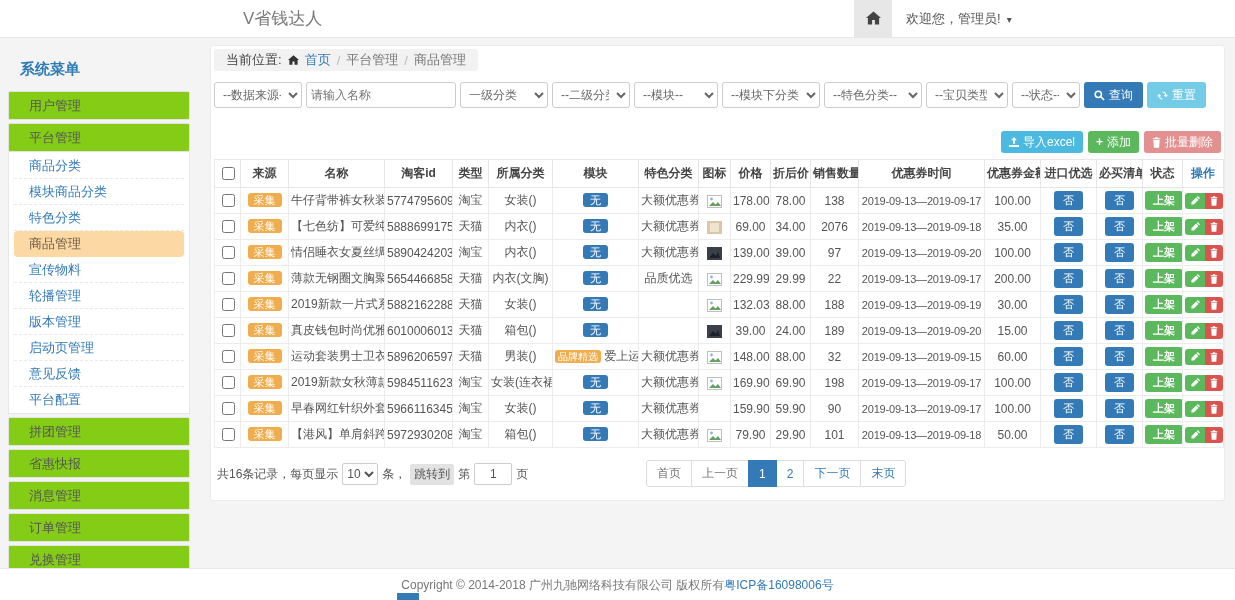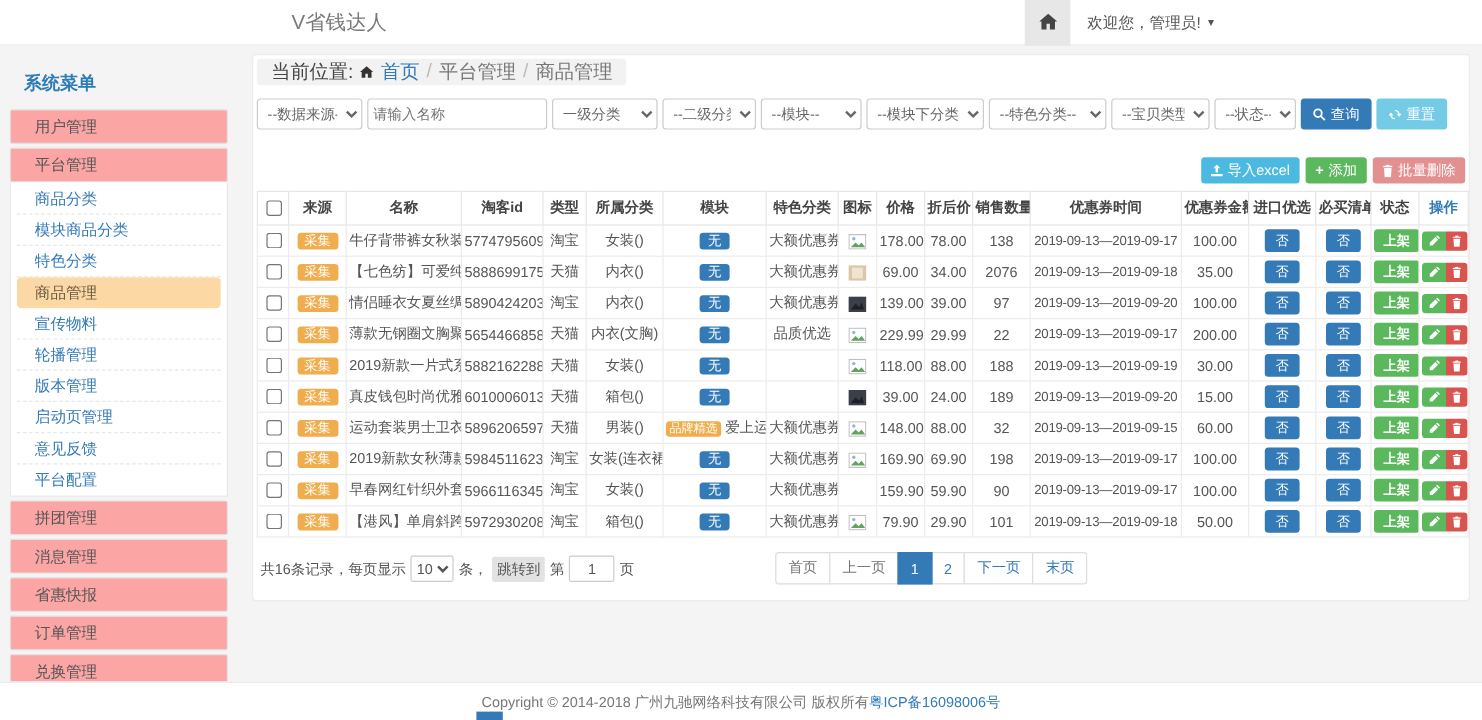--- a/index.html
+++ b/index.html
@@ -11,28 +11,28 @@
   
   .topbar{position:absolute;left:0;top:0;right:0;height:37px;background:#fff;border-bottom:1px solid #e7e7e7;}
   .app-title{position:absolute;left:243px;top:0;line-height:37px;font-size:17px;color:#7a7a7a;}
   .topbar-right{position:absolute;left:854px;top:0;height:38px;display:flex;align-items:stretch;}
   .home-box{width:38px;background:#e7e7e7;display:flex;align-items:center;justify-content:center;cursor:pointer;}
   .welcome{display:flex;align-items:center;padding:0 14px;font-size:13px;color:#555;cursor:pointer;}
   .caret{margin-left:6px;font-size:10px;color:#555;}
   
   .sidebar{position:absolute;left:8px;top:55px;width:182px;height:513px;overflow:hidden;}
   .menu-heading{color:#2d7cb5;font-weight:bold;font-size:15px;padding:5px 12px 9px;}
-  .menu-group{height:27px;line-height:27px;background:#fca5a5;border:1px solid #e2e2e2;border-radius:2px;margin-top:3px;padding-left:20px;font-size:13px;color:#555;cursor:pointer;}
+  .menu-group{height:27px;line-height:27px;background:#84cc16;border:1px solid #e2e2e2;border-radius:2px;margin-top:3px;padding-left:20px;font-size:13px;color:#555;cursor:pointer;}
   .menu-subs{background:#fff;border:1px solid #e7e7e7;border-top:none;padding:1px 5px;}
   .menu-sub{height:25px;line-height:25px;padding-left:15px;font-size:13px;color:#337ab7;border-bottom:1px dashed #e8e8e8;cursor:pointer;}
   .menu-sub:last-child{border-bottom:none;}
   .menu-sub.active{background:#fcd9a4;border-radius:4px;color:#6b5b43;border-bottom-color:transparent;}
   
   .panel{position:absolute;left:210px;top:45px;width:1015px;min-height:448px;background:#fff;border:1px solid #ececec;border-radius:3px;padding:0 3px 10px;box-sizing:border-box;}
-  .breadcrumb{display:inline-flex;align-items:center;gap:6px;background:#f2f2f2;border-radius:3px;margin-top:3px;padding:0 12px;height:22px;font-size:16px;color:#444;}
+  .breadcrumb{display:inline-flex;align-items:center;gap:6px;background:#f2f2f2;border-radius:3px;margin-top:3px;padding:0 12px;height:22px;font-size:13px;color:#444;}
   .crumb-link{color:#337ab7;cursor:pointer;}
   .crumb-sep{color:#bbb;}
   .crumb-muted{color:#777;}
   
   .filters{display:flex;gap:4px;margin-top:11px;align-items:center;flex-wrap:nowrap;}
   select.ctrl,.ctrl-input{height:26px;border:1px solid #ccc;border-radius:3px;background:#fff;font-size:12px;color:#666;padding:0 4px;font-family:inherit;box-sizing:border-box;}
   .btn{border:none;border-radius:3px;color:#fff;font-size:12px;height:26px;padding:0 10px;display:inline-flex;align-items:center;gap:4px;cursor:pointer;font-family:inherit;white-space:nowrap;}
   .btn-query{background:#337ab7;}
   .btn-reset{background:#73cbe6;}
   
@@ -103,22 +103,22 @@
         <div class="menu-sub">特色分类</div>
         <div class="menu-sub active">商品管理</div>
         <div class="menu-sub">宣传物料</div>
         <div class="menu-sub">轮播管理</div>
         <div class="menu-sub">版本管理</div>
         <div class="menu-sub">启动页管理</div>
         <div class="menu-sub">意见反馈</div>
         <div class="menu-sub">平台配置</div>
       </div>
       <div class="menu-group">拼团管理</div>
+      <div class="menu-group">省惠快报</div>
       <div class="menu-group">消息管理</div>
-      <div class="menu-group">省惠快报</div>
       <div class="menu-group">订单管理</div>
       <div class="menu-group">兑换管理</div>
     </div>
 </div>
 
 <div class="panel">
 
   <div class="breadcrumb">
     <span>当前位置:</span>
     <span style="display:inline-flex;">
@@ -354,21 +354,21 @@
           <td>588216228899</td>
           <td>天猫</td>
           <td>女装()</td>
           <td><span class="badge-none">无</span></td>
           <td></td>
           <td><span><svg class="thumb" width="15" height="13" viewBox="0 0 15 13">
                 <rect x="0.5" y="0.5" width="14" height="12" fill="#fff" stroke="#bfbfbf"></rect>
                 <circle cx="4.5" cy="4" r="1.4" fill="#8db6d5"></circle>
                 <path d="M2 11l4-4 2.5 2.5L11 7l3 4z" fill="#62a15f"></path>
               </svg></span></td>
-          <td>118.00</td>
+          <td>132.03</td>
           <td>88.00</td>
           <td>188</td>
           <td class="small-time">2019-09-13—2019-09-19</td>
           <td>30.00</td>
           <td><button class="btn-no">否</button></td>
           <td><button class="btn-no">否</button></td>
           <td><button class="btn-status">上架</button></td>
           <td><button class="op-edit">
               <svg width="10" height="10" viewBox="0 0 16 16">
                 <path fill="#fff" d="M12.3 0l3.7 3.7-1.5 1.5-3.7-3.7zM9.8 2.5l3.7 3.7L6 13.7H2.3V10z"></path>

